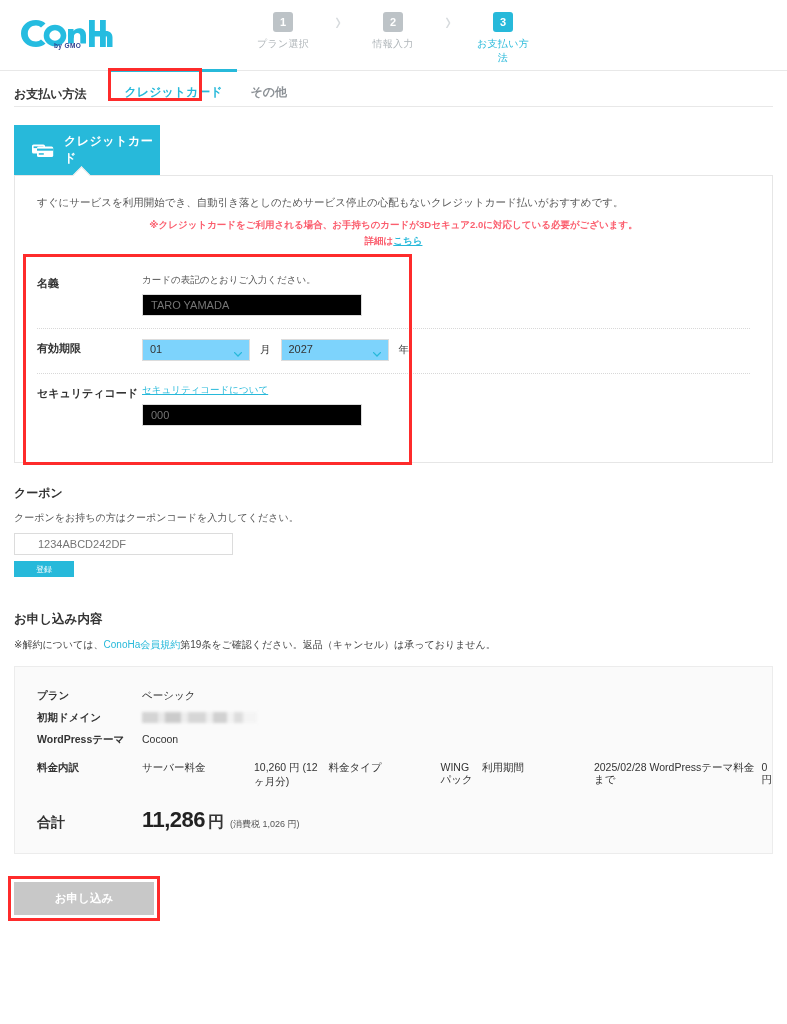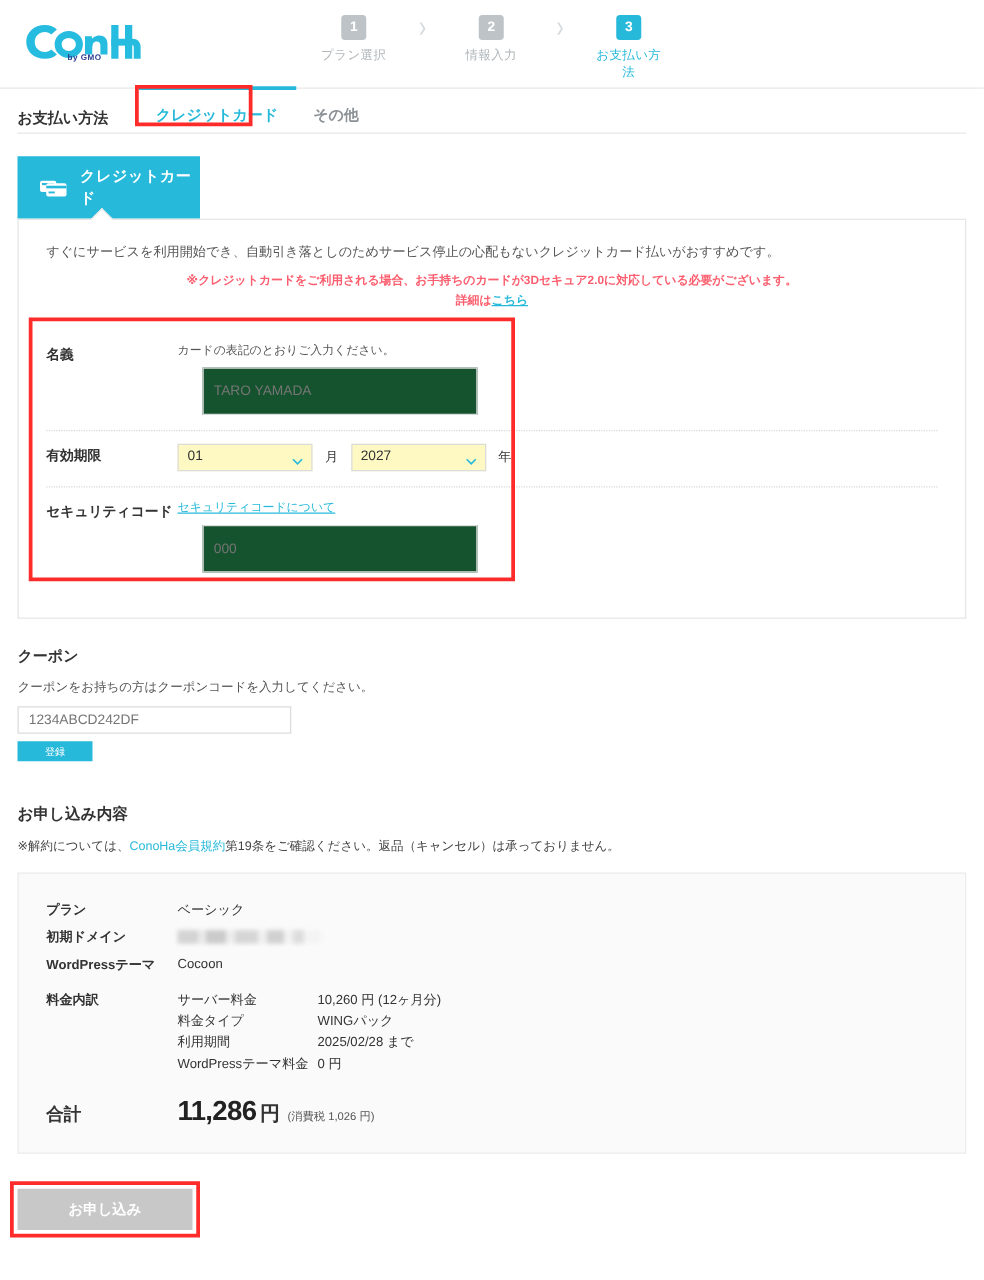--- a/index.html
+++ b/index.html
@@ -121,35 +121,34 @@
   .frow:last-child { border-bottom:none; }
   .flabel {
     width:105px; flex:0 0 105px;
     font-size:11px; font-weight:bold; color:#333;
     padding-top:2px;
   }
   .fbody { flex:1; }
   .fhint { font-size:9.5px; color:#555; margin-bottom:7px; }
   .fhint a { color:#27b9da; }
   .inp {
-    width:220px; height:38px;
+    width:220px; height:22px;
     border:1px solid #dcdcdc;
-    background:#14532d;
+    background:#000000;
     font-size:11px; color:#b5b5b5;
     padding:0 8px;
     font-family:inherit;
     outline:none;
     display:block;
-    margin-left:20px;
   }
   .selwrap { display:flex; align-items:center; }
   .sel {
     position:relative;
     width:108px; height:22px;
-    border:1px solid #dcdcdc; background:#fef9c3;
+    border:1px solid #dcdcdc; background:#7dd3fc;
   }
   .sel .v { font-size:11px; color:#333; padding:3px 0 0 7px; }
   .sel .chev {
     position:absolute; right:7px; top:7px;
     width:8px; height:5px;
   }
   .sel-unit { font-size:10.5px; color:#333; margin:0 10px; }
 
   .annot-form {
     position:absolute;
@@ -163,21 +162,21 @@
   .sec-title {
     font-size:12px; font-weight:bold; color:#333;
     margin:22px 0 0 14px;
   }
   .sec-desc { font-size:10px; color:#555; margin:9px 0 0 14px; }
   .coupon-inp {
     margin:8px 0 0 14px;
     width:219px; height:22px;
     border:1px solid #dcdcdc; background:#fff;
     font-size:11px; color:#b5b5b5;
-    padding:0 8px; font-family:inherit; outline:none;
+    padding:0 23px; font-family:inherit; outline:none;
   }
   .coupon-btn {
     margin:6px 0 0 14px;
     width:60px; height:16px;
     background:#27b9da; color:#fff;
     font-size:8px; border:none;
     font-family:Liberation Serif, serif; cursor:pointer;
     display:flex; align-items:center; justify-content:center;
   }
 
@@ -194,21 +193,21 @@
   }
   .srow { display:flex; padding:4px 0 4px 22px; align-items:flex-start; }
   .skey { width:105px; flex:0 0 105px; font-size:10.5px; font-weight:bold; color:#333; }
   .sval { font-size:10.5px; color:#333; }
   .blur {
     width:115px; height:11px; margin-top:1px;
     background:linear-gradient(90deg,#d2d2d2 0 14%,#e9e9e9 14% 20%,#c9c9c9 20% 34%,#ededed 34% 40%,#d5d5d5 40% 56%,#efefef 56% 62%,#cfcfcf 62% 74%,#f2f2f2 74% 80%,#dcdcdc 80% 88%,#f4f4f4 88% 100%);
     filter:blur(1.5px);
     opacity:.95;
   }
-  .breakdown { display:flex; flex-direction:column; gap:3px; }
+  .breakdown { display:flex; flex-direction:row; gap:3px; }
   .bline { display:flex; font-size:10.5px; color:#333; }
   .bk { width:112px; flex:0 0 112px; }
   .total-row { display:flex; align-items:baseline; padding:14px 0 0 22px; }
   .total-key { width:105px; flex:0 0 105px; font-size:14px; font-weight:bold; }
   .total-val { font-size:22px; font-weight:bold; color:#222; letter-spacing:-0.5px; }
   .total-yen { font-size:16px; font-weight:bold; margin-left:3px; }
   .total-tax { font-size:9px; color:#555; margin-left:6px; }
 
   
   .submit-wrap { position:relative; margin:28px 0 0 14px; width:140px; }

